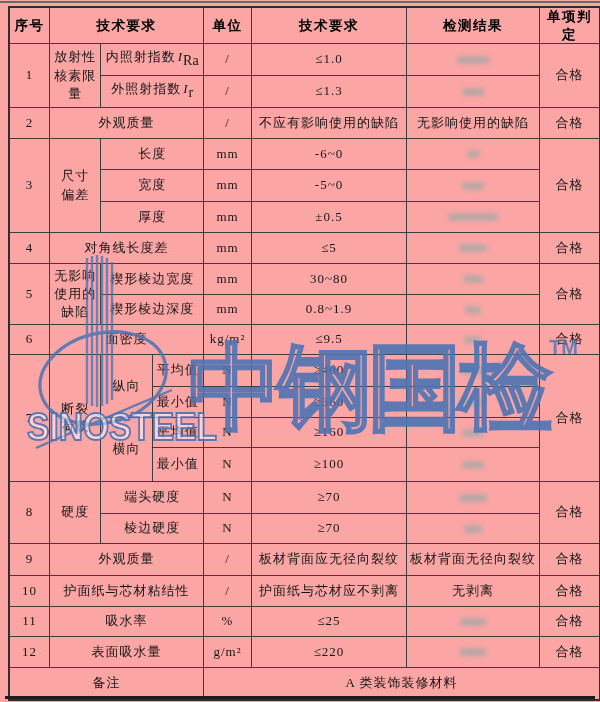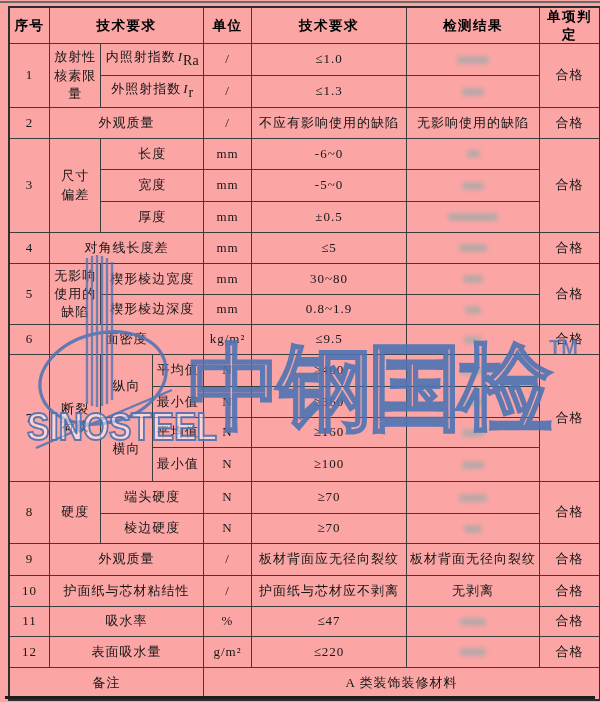--- a/index.html
+++ b/index.html
@@ -233,21 +233,21 @@
       <td class="num">/</td>
       <td class="tight">护面纸与芯材应不剥离</td>
       <td class="tight">无剥离</td>
       <td>合格</td>
     </tr>
 
     <tr style="height:30px">
       <td class="num">11</td>
       <td colspan="3">吸水率</td>
       <td class="num">%</td>
-      <td class="num">≤47</td>
+      <td class="num">≤25</td>
       <td>
             <div class="smudge" style="width:26px"></div>
           </td>
       <td>合格</td>
     </tr>
 
     <tr style="height:31px">
       <td class="num">12</td>
       <td colspan="3">表面吸水量</td>
       <td class="num">g/m²</td>

